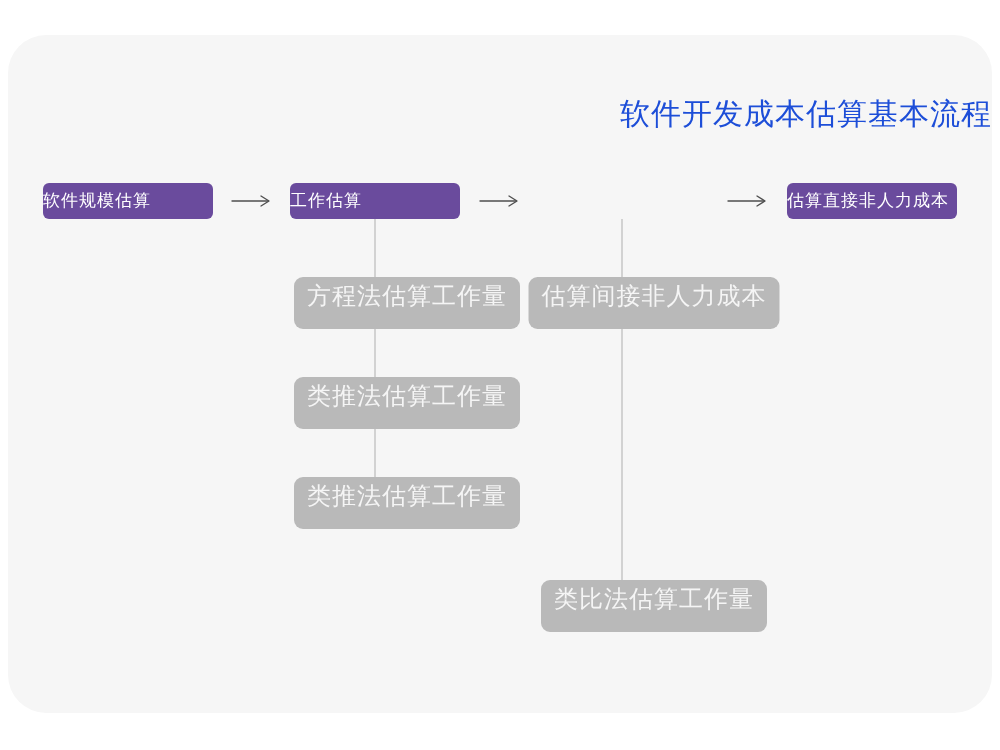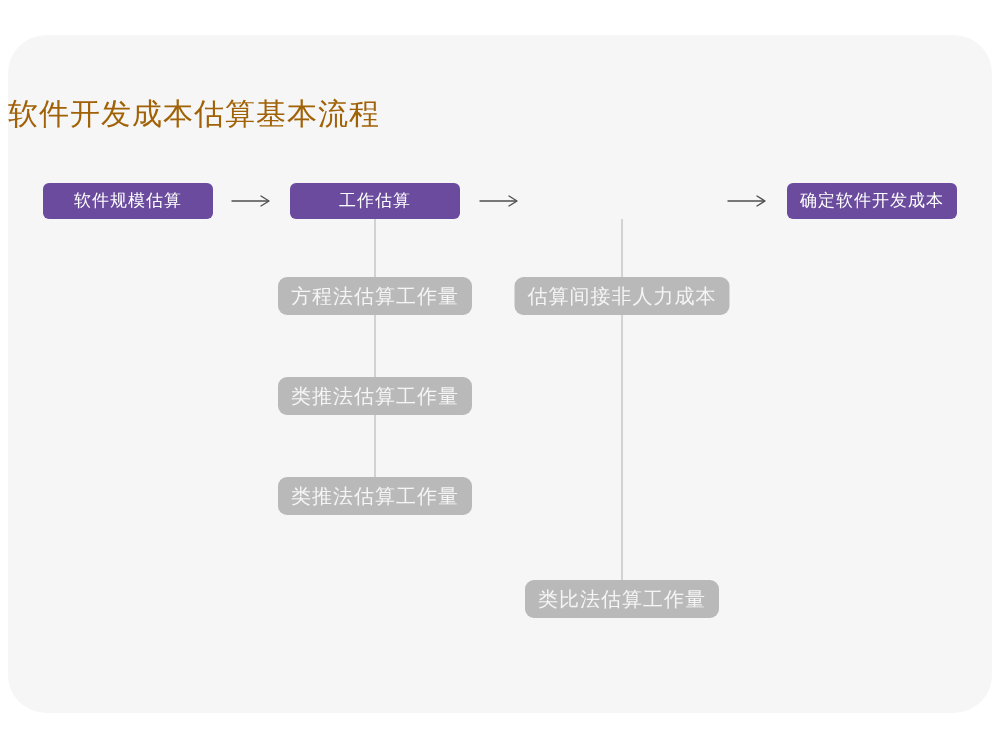--- a/index.html
+++ b/index.html
@@ -22,65 +22,65 @@
     width: 984px;
     height: 678px;
     background: #F6F6F6;
     border-radius: 38px;
   }
   .title {
     position: absolute;
     left: 0;
     top: 59px; 
     width: 100%;
-    text-align: left;
+    text-align: right;
     font-size: 30px;
     font-weight: 500;
-    color: #a16207;
+    color: #1d4ed8;
     letter-spacing: 1px;
   }
   .main-box {
     position: absolute;
     top: 148px; 
     width: 170px;
     height: 36px;
     line-height: 36px;
     background: #6A4B9D;
     border-radius: 6px;
     color: #FFFFFF;
     font-size: 17px;
-    text-align: center;
     z-index: 2;
     letter-spacing: 1px;
   }
   .arrow {
     position: absolute;
     top: 159px; 
     z-index: 2;
   }
   .v-line {
     position: absolute;
     width: 2px;
     background: #D2D2D2;
     z-index: 1;
   }
   .sub-box {
     position: absolute;
     transform: translateX(-50%);
-    height: 38px;
+    height: 52px;
     line-height: 38px;
     padding: 0 13px;
     background: #B9B9B9;
     border-radius: 9px;
     color: #F5F5F5;
-    font-size: 20px;
+    font-size: 24px;
     text-align: center;
     white-space: nowrap;
     z-index: 2;
     letter-spacing: 1px;
+    margin-left: 32px;
   }
 </style>
 </head>
 <body>
 
 <div class="page">
   <div class="card">
 
     <h1 class="title">软件开发成本估算基本流程</h1>
 
@@ -97,21 +97,21 @@
       <line x1="2" y1="7" x2="38" y2="7" stroke="#4F4F4F" stroke-width="1.4" stroke-linecap="round"></line>
       <polyline points="31,2 39,7 31,12" fill="none" stroke="#4F4F4F" stroke-width="1.4" stroke-linecap="round" stroke-linejoin="round"></polyline>
     </svg>
 
 
     <svg class="arrow" style="left:718px" width="42" height="14" viewBox="0 0 42 14">
       <line x1="2" y1="7" x2="38" y2="7" stroke="#4F4F4F" stroke-width="1.4" stroke-linecap="round"></line>
       <polyline points="31,2 39,7 31,12" fill="none" stroke="#4F4F4F" stroke-width="1.4" stroke-linecap="round" stroke-linejoin="round"></polyline>
     </svg>
 
-    <div class="main-box" style="left:779px">确定软件开发成本</div>
+    <div class="main-box" style="left:779px">估算直接非人力成本</div>
 
     <div class="v-line" style="left:366px; top:184px; height:262px"></div>
     <div class="v-line" style="left:613px; top:184px; height:365px"></div>
 
     <div class="sub-box" style="left:367px; top:242px">方程法估算工作量</div>
     <div class="sub-box" style="left:367px; top:342px">类推法估算工作量</div>
     <div class="sub-box" style="left:367px; top:442px">类推法估算工作量</div>
 
     <div class="sub-box" style="left:614px; top:242px">估算间接非人力成本</div>
     <div class="sub-box" style="left:614px; top:545px">类比法估算工作量</div>

